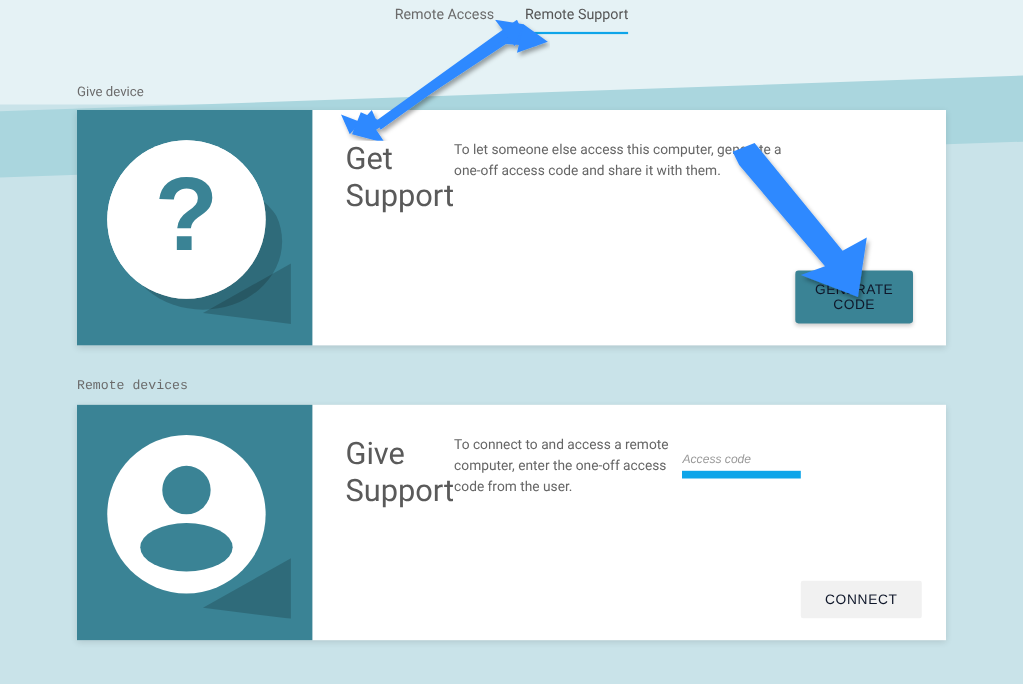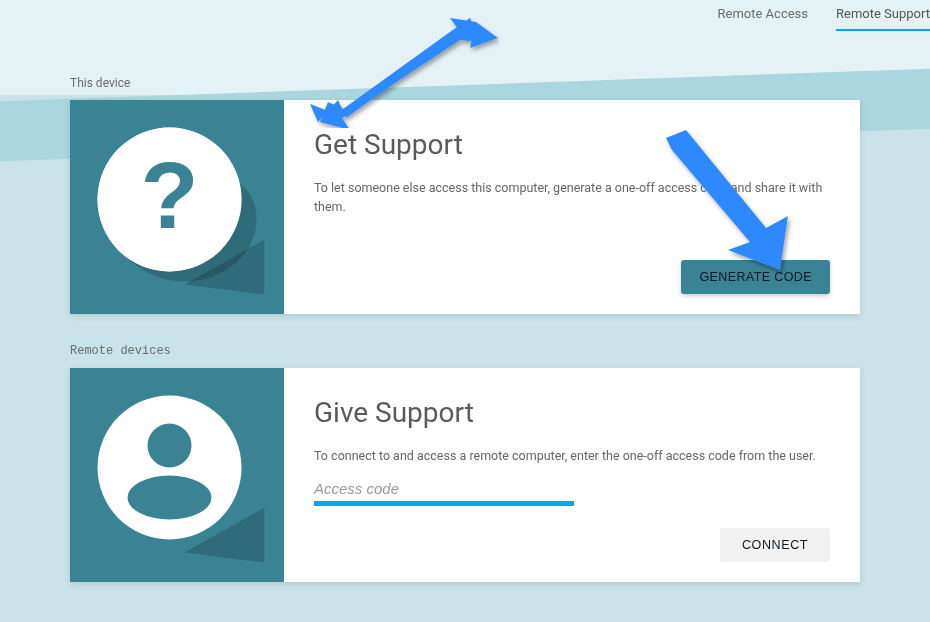--- a/index.html
+++ b/index.html
@@ -24,21 +24,21 @@
       left: -50px;
       width: 1030px;
       height: 60px;
       background: #aad6de;
       transform: rotate(-2deg);
       z-index: 0;
     }
     .content { position: relative; z-index: 1; }
     .tabs {
       display: flex;
-      justify-content: flex-end;
+      justify-content: center;
       padding-top: 6px;
       gap: 28px;
     }
     .tab {
       font-size: 13px;
       color: #6b6b6b;
       padding-bottom: 8px;
       cursor: pointer;
     }
     .tab.active {
@@ -62,21 +62,20 @@
       width: 214px;
       background: #3a8395;
       position: relative;
       flex-shrink: 0;
       overflow: hidden;
     }
     .card-body {
       flex: 1;
       padding: 28px 30px 20px 30px;
       display: flex;
-      flex-direction: column;
     }
     .card-title {
       font-size: 28px;
       font-weight: 400;
       color: #5a5a5a;
       margin-bottom: 18px;
     }
     .card-desc {
       font-size: 12.5px;
       color: #666;
@@ -108,22 +107,22 @@
       letter-spacing: 0.6px;
       border: none;
       padding: 10px 22px;
       border-radius: 2px;
       cursor: pointer;
     }
     .input-wrap { margin-top: 10px; width: 260px; }
     .input-field {
       width: 100%;
       border: none;
-      border-bottom: 5px solid #0ea5e9;
-      font-size: 15px;
+      border-bottom: 7px solid #0ea5e9;
+      font-size: 11px;
       color: #be185d;
       padding: 4px 0;
       background: transparent;
       outline: none;
     }
     .input-field::placeholder { color: #999; font-style: italic; }
     .icon-svg { position: absolute; top: 50%; left: 50%; transform: translate(-50%, -50%); }
     .arrow {
       position: absolute;
       z-index: 5;
@@ -135,21 +134,21 @@
 
 <div class="bg-top"></div>
 <div class="bg-diagonal"></div>
 
 <div class="content">
   <div class="tabs">
     <div class="tab">Remote Access</div>
     <div class="tab active">Remote Support</div>
   </div>
 
-  <div class="section-label">This device</div>
+  <div class="section-label">Give device</div>
 
   <div class="cards">
     <div class="card">
       <div class="card-icon">
         <svg class="icon-svg" width="175" height="175" viewBox="0 0 175 175">
           <circle cx="80" cy="80" r="72" fill="#fff"></circle>
           <ellipse cx="95" cy="100" rx="72" ry="62" fill="rgba(0,0,0,0.18)" style="mix-blend-mode:multiply" clip-path="circle(72px at 80 80)"></ellipse>
           <circle cx="80" cy="80" r="72" fill="#fff"></circle>
           <path d="M 95 165 L 175 175 L 175 120 Z" fill="rgba(0,0,0,0.18)"></path>
           <text x="80" y="108" font-size="95" font-weight="700" fill="#3a8395" text-anchor="middle" font-family="Arial">?</text>

